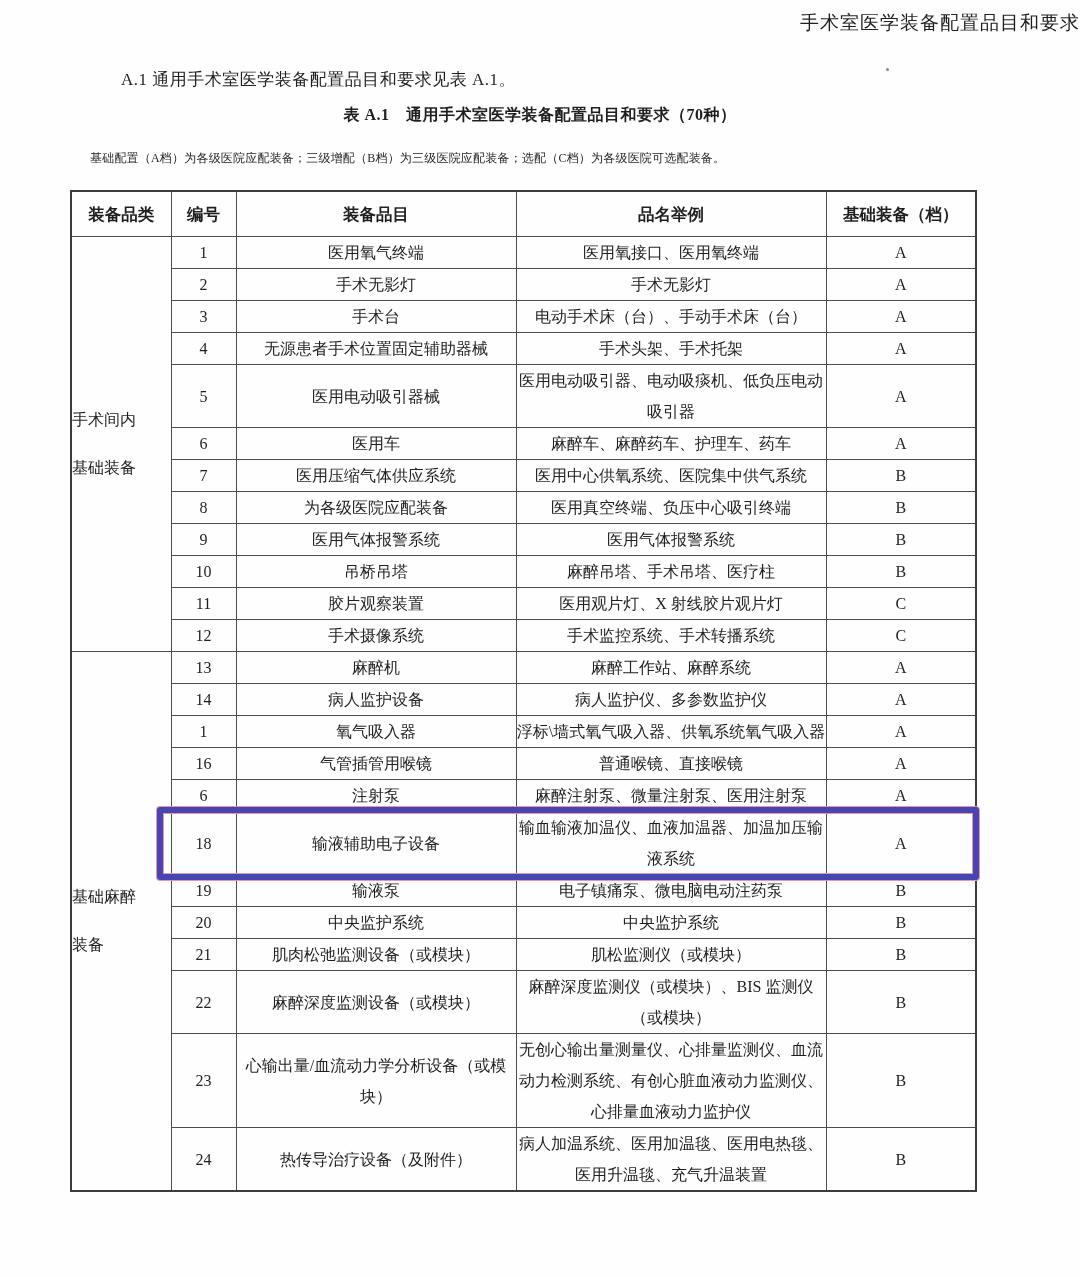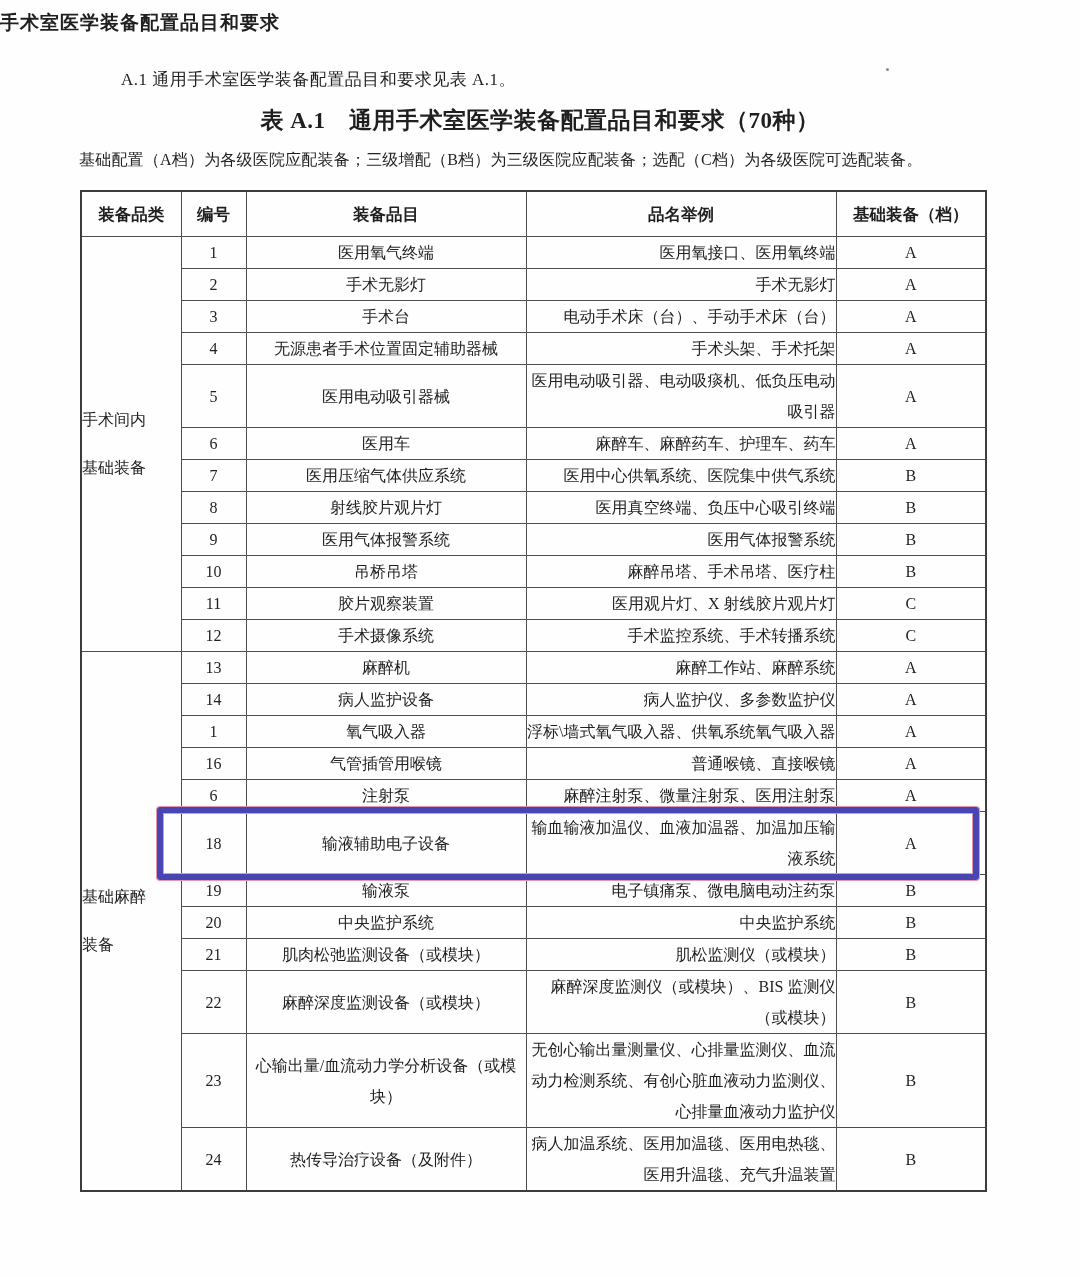--- a/index.html
+++ b/index.html
@@ -3,49 +3,49 @@
 <meta charset="utf-8">
 <style>
   html,body { margin:0; padding:0; background:#ffffff; }
   .page {
     position:relative; width:1080px; height:1277px; background:#fefefe;
     font-family:"Liberation Serif","DejaVu Serif",serif; color:#1f1f1f;
     overflow:hidden;
   }
   .doc-title {
     position:absolute; top:10px; left:0; width:100%;
-    text-align:left; font-size:19px; font-weight:bold; letter-spacing:1px;
+    text-align:right; font-size:19px; font-weight:normal; letter-spacing:1px;
   }
   .intro {
     position:absolute; top:68px; left:121px; font-size:17px; letter-spacing:0.5px;
   }
   .table-caption {
     position:absolute; top:105px; left:0; width:100%;
-    text-align:center; font-size:23px; font-weight:bold; letter-spacing:0.5px;
+    text-align:center; font-size:16px; font-weight:bold; letter-spacing:0.5px;
   }
   .note {
-    position:absolute; top:150px; left:79px; width:902px;
-    font-size:16px; letter-spacing:0.2px; text-align:justify;
+    position:absolute; top:150px; left:90px; width:902px;
+    font-size:12px; letter-spacing:0.2px; text-align:justify;
   }
   table.equip {
-    position:absolute; top:190px; left:80px; width:905px;
+    position:absolute; top:190px; left:70px; width:905px;
     border-collapse:collapse; table-layout:fixed;
     border:2px solid #3c3c3c;
     padding-left:40px;
   }
   .equip th, .equip td {
     border:1px solid #4d4d4d; font-size:16px; line-height:31px;
     padding:0; vertical-align:middle; font-weight:normal;
     overflow:hidden;
   }
   .equip thead th { height:44px; font-weight:bold; font-size:16.5px; text-align:center; }
   .equip tbody tr { height:31px; }
   .num-cell  { text-align:center; }
   .item-cell { text-align:center; padding:0 12px; }
-  .ex-cell   { text-align:right; padding:0 12px; }
+  .ex-cell   { text-align:center; padding:0 12px; }
   .grade-cell{ text-align:center; }
   .grade-top { vertical-align:top; }
   .cat-cell  { text-align:left; font-weight:bold; font-size:16.5px; vertical-align:middle; }
   .cat-line  { line-height:48px; }
   .highlight-box {
     position:absolute; border:6px solid #4645b2; border-radius:3px;
     box-shadow:0 0 0 1px #e795ab, inset 0 0 0 1px #e795ab;
     pointer-events:none; z-index:5;
   }
   .speck {
@@ -127,21 +127,21 @@
           <td class="grade-cell">A</td>
         </tr>
         <tr>
           <td class="num-cell">7</td>
           <td class="item-cell">医用压缩气体供应系统</td>
           <td class="ex-cell">医用中心供氧系统、医院集中供气系统</td>
           <td class="grade-cell">B</td>
         </tr>
         <tr>
           <td class="num-cell">8</td>
-          <td class="item-cell">射线胶片观片灯</td>
+          <td class="item-cell">为各级医院应配装备</td>
           <td class="ex-cell">医用真空终端、负压中心吸引终端</td>
           <td class="grade-cell">B</td>
         </tr>
         <tr>
           <td class="num-cell">9</td>
           <td class="item-cell">医用气体报警系统</td>
           <td class="ex-cell">医用气体报警系统</td>
           <td class="grade-cell">B</td>
         </tr>
         <tr>

